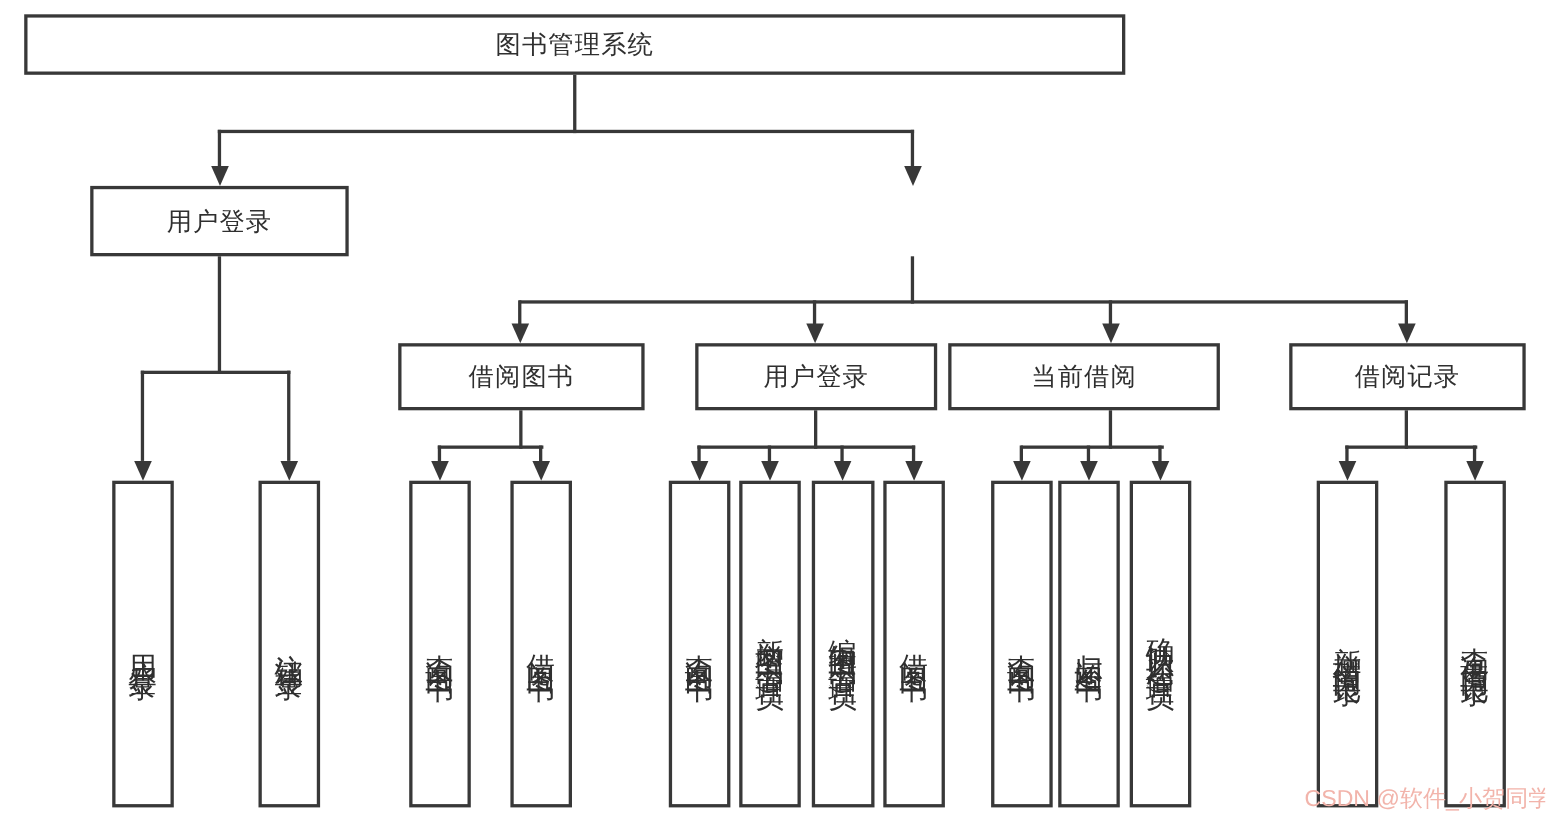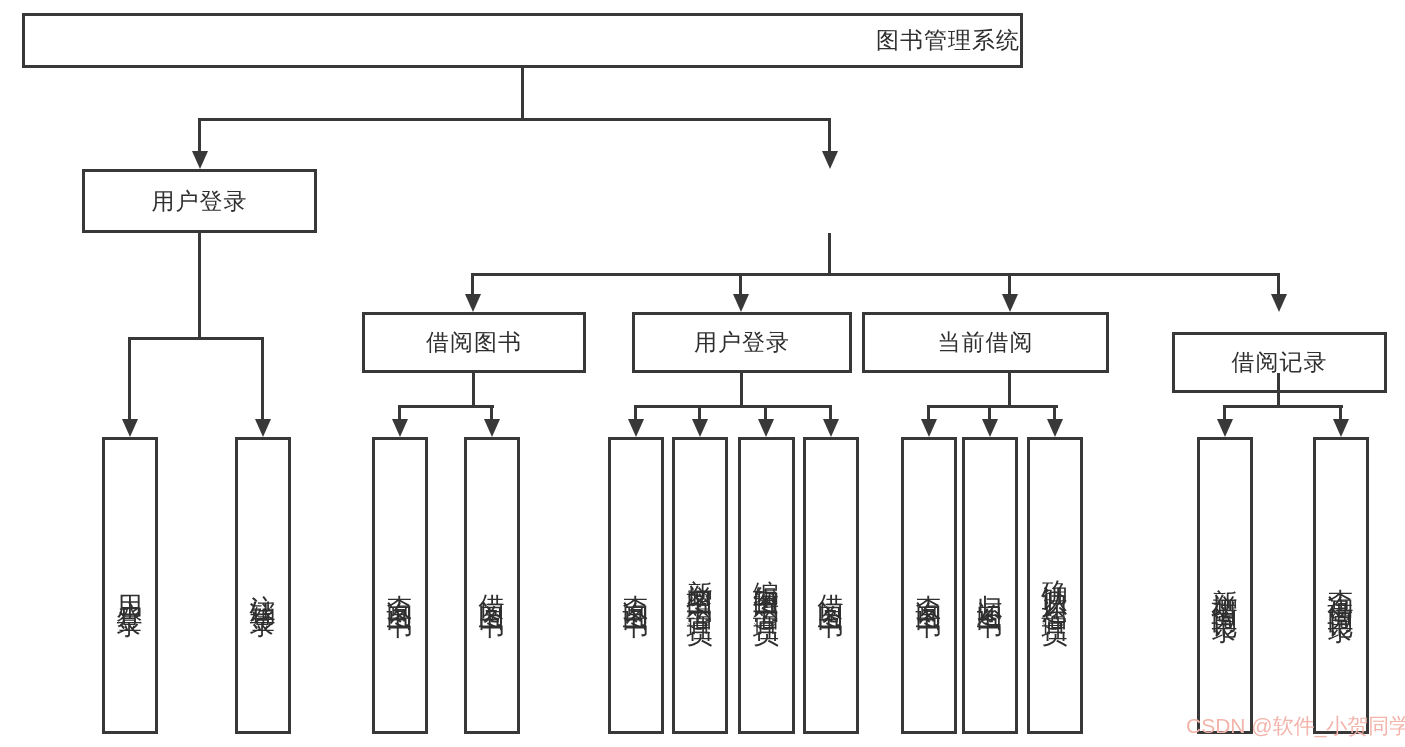--- a/index.html
+++ b/index.html
@@ -28,21 +28,21 @@
   .watermark{
     position:absolute;left:1186px;top:712px;z-index:5;
     font-size:21px;color:#f2b4ab;letter-spacing:0px;white-space:nowrap;
   }
 </style>
 </head>
 <body>
 
 <div id="canvas">
 
-  <div class="box hbox" style="left:22px;top:13px;width:1001px;height:55px;justify-content:flex-end;">
+  <div class="box hbox" style="left:22px;top:13px;width:1001px;height:55px;">
     <span>图书管理系统</span>
   </div>
 
   <div class="stem" style="left:521px;top:68px;height:53px;"></div>
   <div class="rail" style="left:198px;top:118px;width:633px;"></div>
   <div class="drop" style="left:198px;top:118px;height:36px;"></div>
   <div class="arrow" style="left:192px;top:151px;"></div>
   <div class="drop" style="left:828px;top:118px;height:36px;"></div>
   <div class="arrow" style="left:822px;top:151px;"></div>
 
@@ -70,21 +70,21 @@
 
   <div class="box hbox" style="left:362px;top:312px;width:224px;height:61px;">
     <span>借阅图书</span>
   </div>
   <div class="box hbox" style="left:632px;top:312px;width:220px;height:61px;">
     <span>用户登录</span>
   </div>
   <div class="box hbox" style="left:862px;top:312px;width:247px;height:61px;">
     <span>当前借阅</span>
   </div>
-  <div class="box hbox" style="left:1172px;top:332px;width:215px;height:61px;">
+  <div class="box hbox" style="left:1172px;top:312px;width:215px;height:61px;">
     <span>借阅记录</span>
   </div>
 
   <div class="stem" style="left:472px;top:373px;height:35px;"></div>
   <div class="rail" style="left:398px;top:405px;width:96px;"></div>
   <div class="drop" style="left:398px;top:405px;height:16px;"></div>
   <div class="arrow" style="left:392px;top:419px;"></div>
   <div class="drop" style="left:490px;top:405px;height:16px;"></div>
   <div class="arrow" style="left:484px;top:419px;"></div>
 

